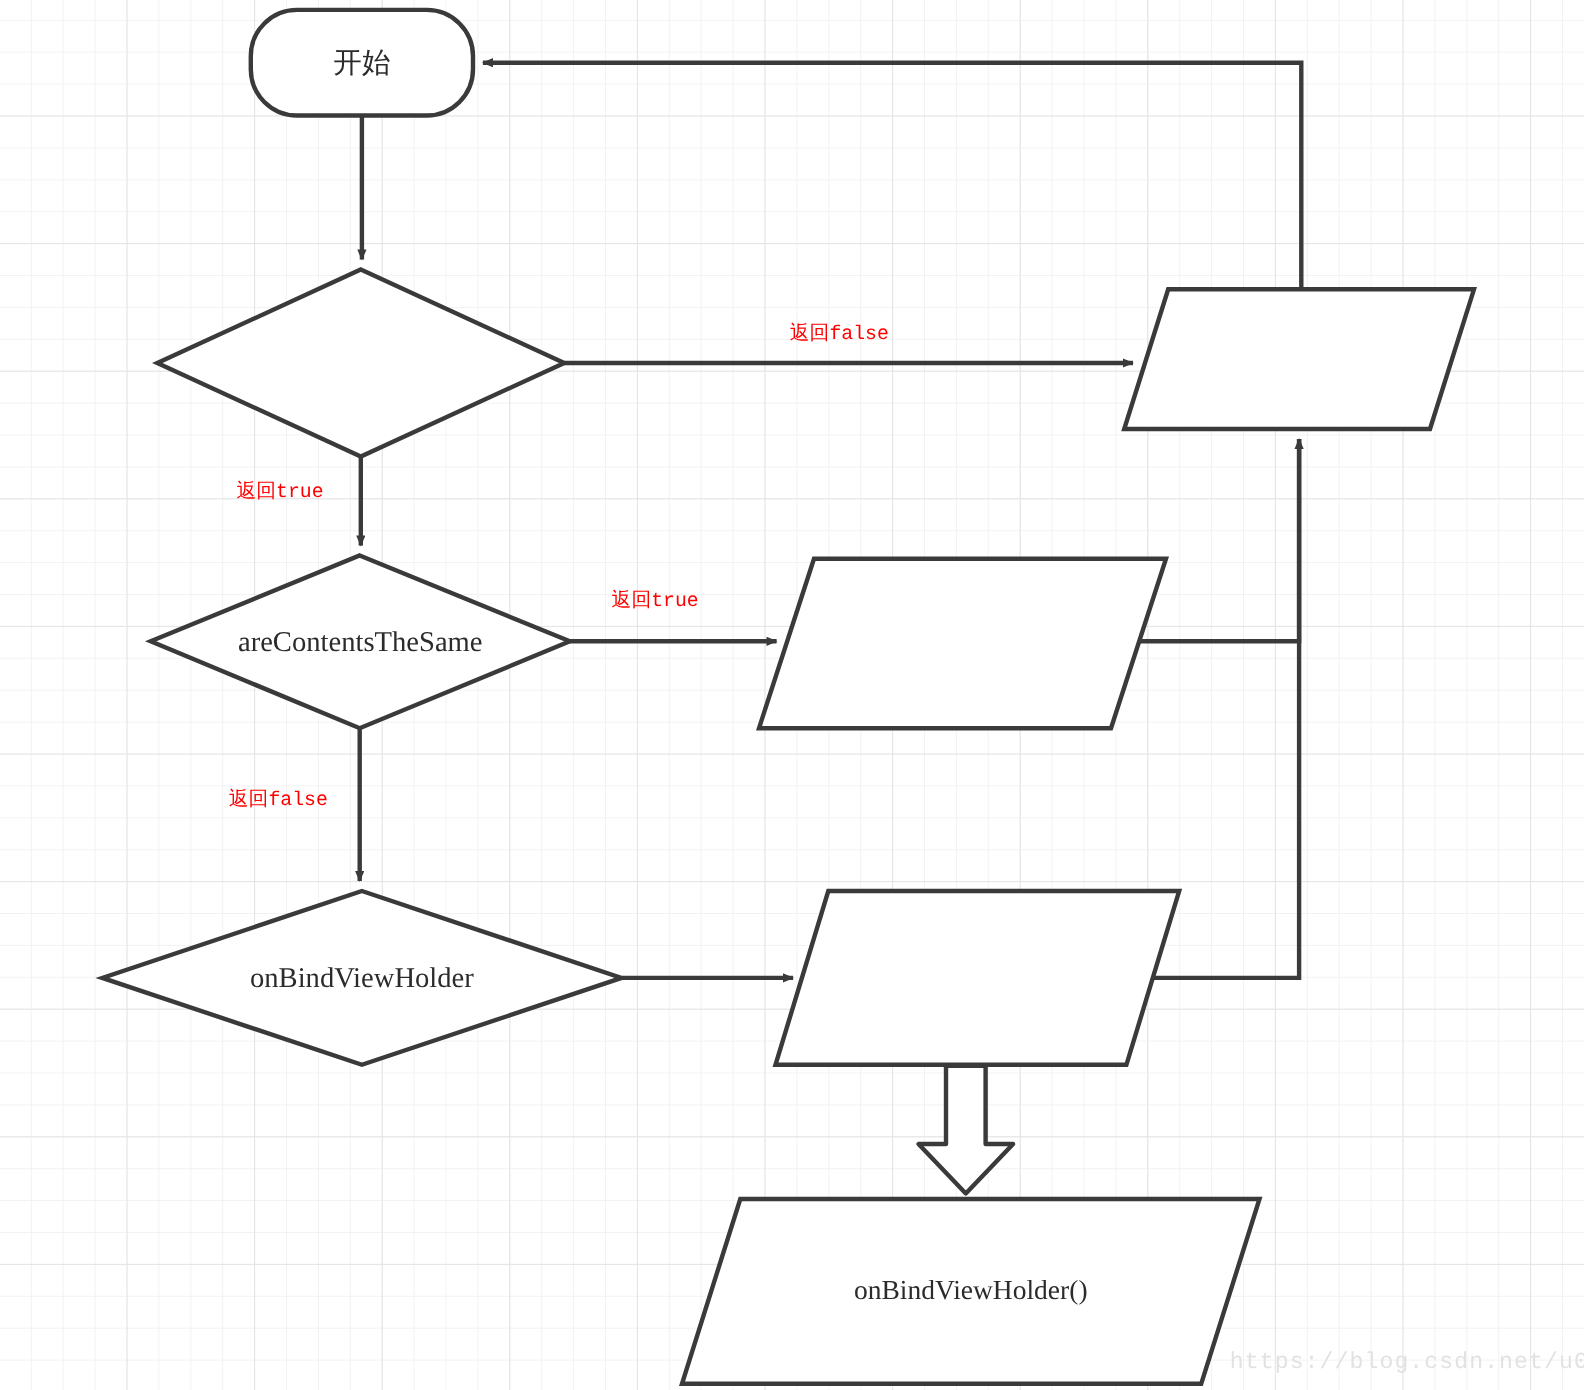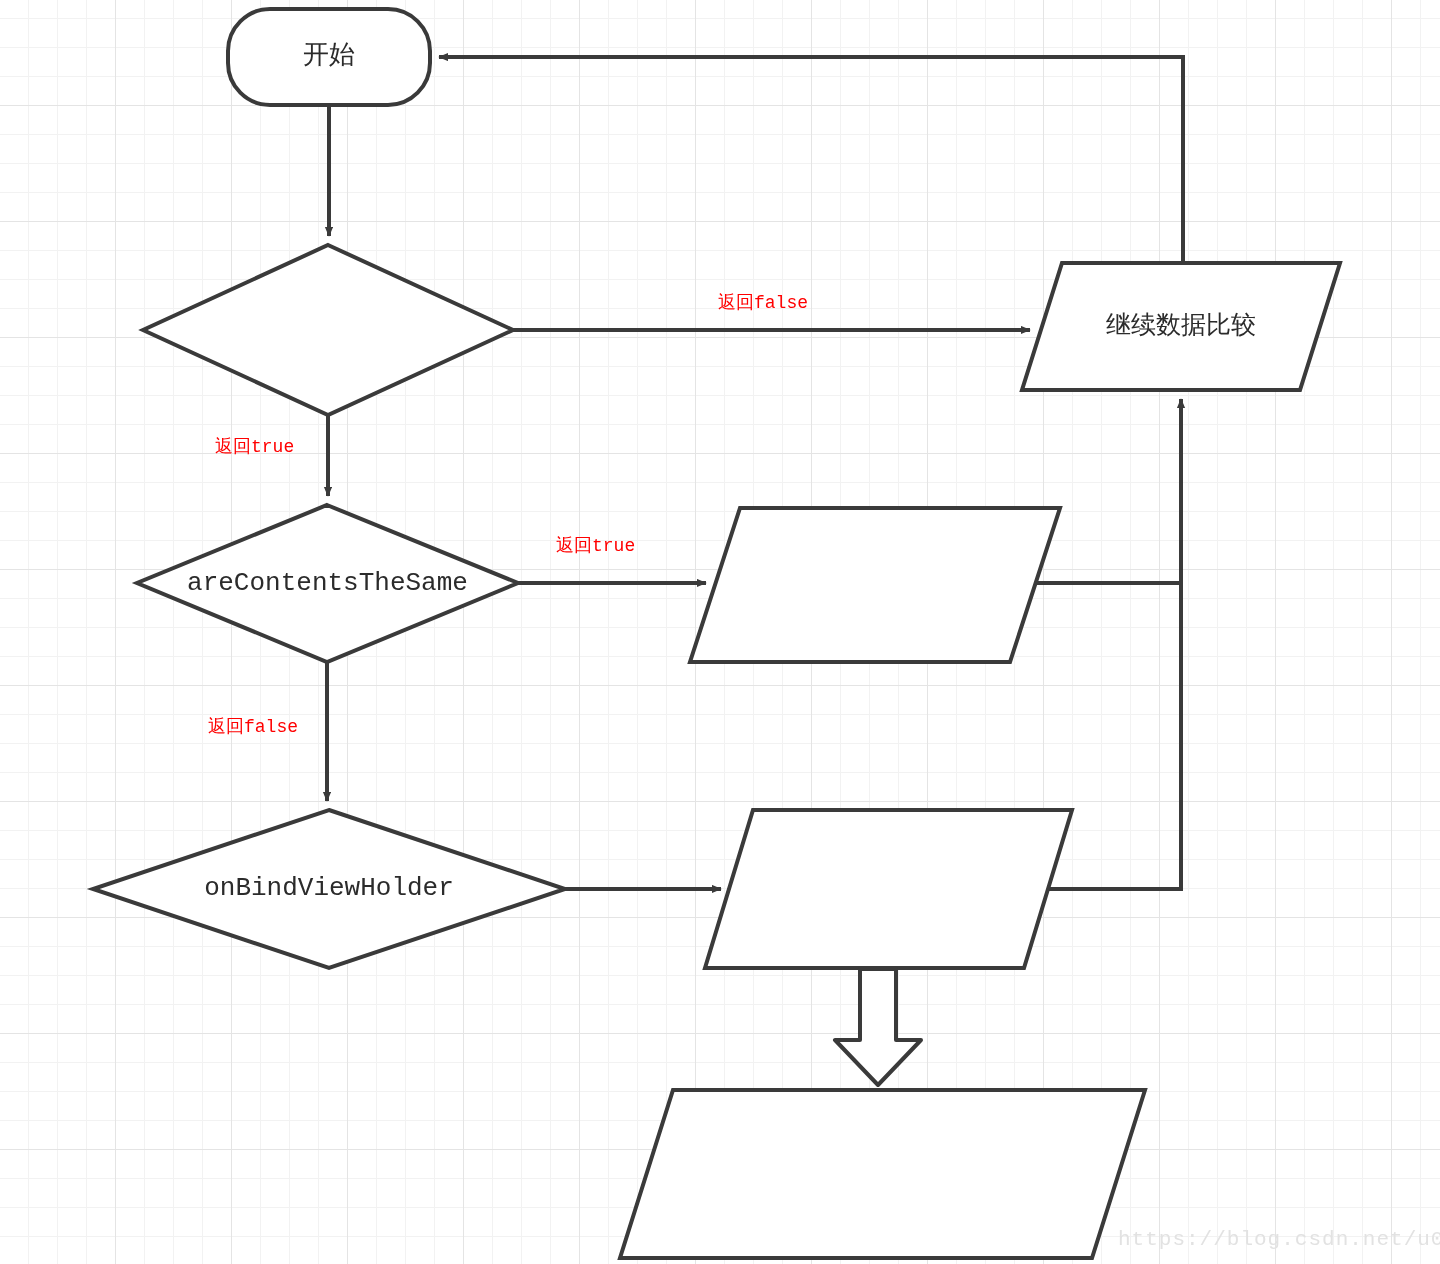--- a/index.html
+++ b/index.html
@@ -33,21 +33,21 @@
     width: 1440px;
     height: 1264px;
   }
   .node-label {
     position: absolute;
     display: flex;
     align-items: center;
     justify-content: center;
     text-align: center;
     color: #2b2b2b;
-    font-family: Liberation Mono, monospace;
+    font-family: Liberation Serif, serif;
     line-height: 1.28;
     white-space: pre-line;
     pointer-events: none;
   }
   .edge-label {
     position: absolute;
     color: #ff0000;
     font-family: Liberation Mono, monospace;
     font-size: 18px;
     white-space: nowrap;
@@ -112,24 +112,24 @@
     <polygon points="860,969 896,969 896,1040 921,1040 878,1085 835,1040 860,1040" fill="#ffffff" stroke="#3a3a3a" stroke-width="4" stroke-linejoin="round"></polygon>
   </svg>
 
   <div class="node-label" style="left:228px; top:9px; width:202px; height:96px; font-size:26px;">开始</div>
 
 
   <div class="node-label" style="left:137px; top:505px; width:381px; height:157px; font-size:26px;text-align:center;">areContentsTheSame</div>
 
   <div class="node-label" style="left:93px; top:810px; width:472px; height:158px; font-size:26px;">onBindViewHolder</div>
 
-  <div class="node-label" style="left:1022px; top:263px; width:318px; height:127px; font-size:25px;">继续数据比较</div>
 
 
 
+  <div class="node-label" style="left:620px; top:1090px; width:525px; height:168px; font-size:25px;">onBindViewHolder()</div>
 
   <div class="edge-label" style="left:718px; top:290px;">返回false</div>
 
   <div class="edge-label" style="left:215px; top:434px;">返回true</div>
 
   <div class="edge-label" style="left:556px; top:533px;">返回true</div>
 
   <div class="edge-label" style="left:208px; top:714px;">返回false</div>
 
   <div class="watermark" style="left:1118px; top:1228px;">https://blog.csdn.net/u013762572</div>

